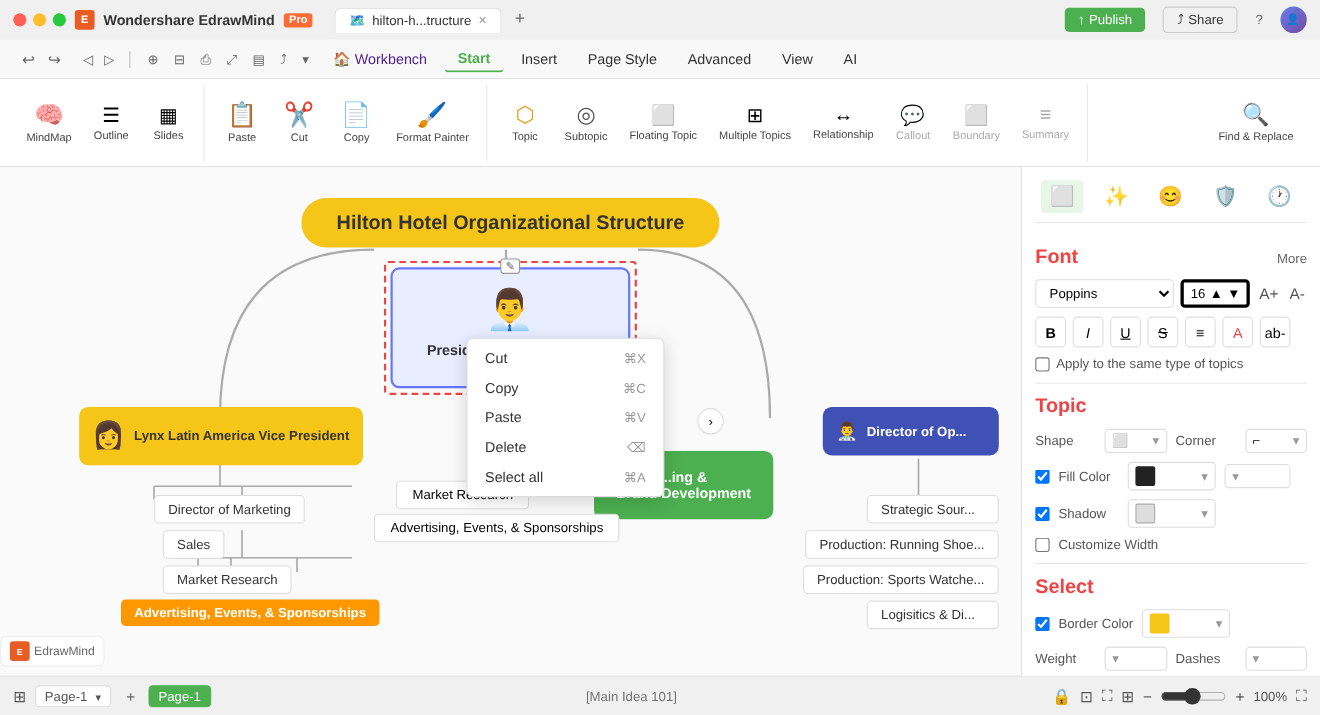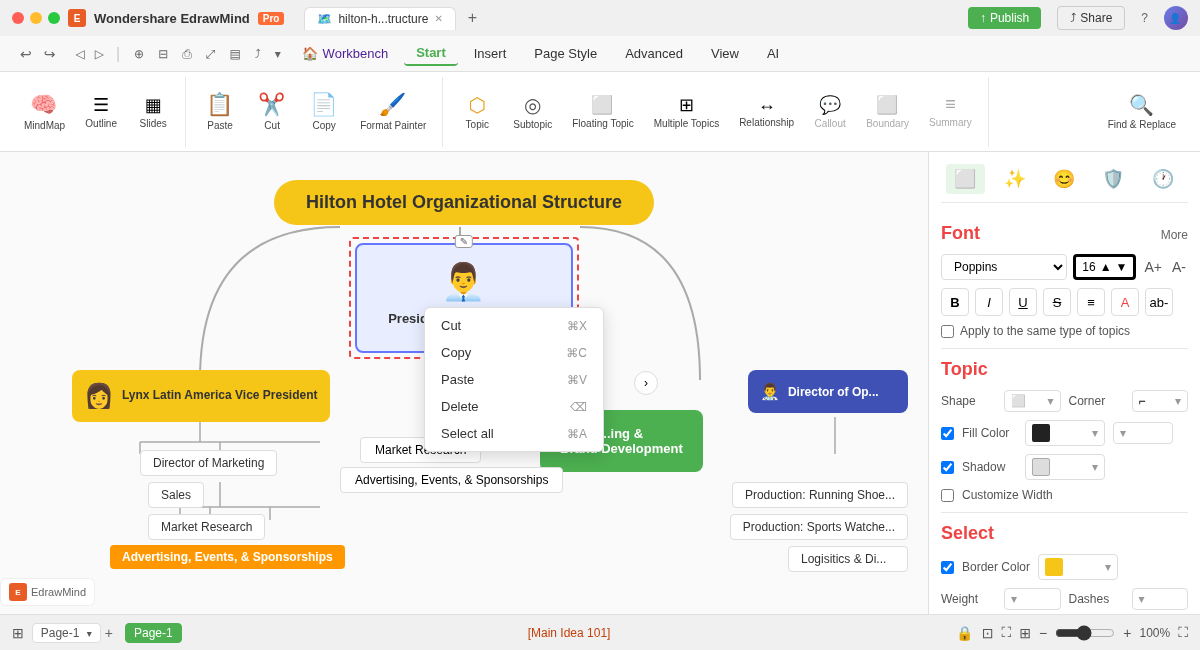--- a/index.html
+++ b/index.html
@@ -399,21 +399,21 @@
       display: flex;
       align-items: center;
       padding: 0 12px;
       font-size: 12px;
       color: #555;
       gap: 8px;
     }
     .status-page {
       display: flex;
       align-items: center;
-      gap: 4px;
+      gap: 14px;
       justify-content: space-between;
     }
     .page-tab {
       background: white;
       border: 1px solid #ddd;
       border-radius: 4px;
       padding: 2px 8px;
       font-size: 12px;
       cursor: pointer;
     }
@@ -691,20 +691,23 @@
 
     <div class="adv-float">
       <span>Advertising, Events, &amp; Sponsorships</span>
     </div>
 
     <div class="node-right-dir">
       <span class="person">👨‍⚕️</span>
       <span style="font-size:12px;font-weight:700;">Director of Op...</span>
     </div>
 
+    <div class="node-white" style="top:298px;right:20px;min-width:120px;">
+      <span>Strategic Sour...</span>
+    </div>
     <div class="node-white" style="top:330px;right:20px;min-width:120px;">
       <span>Production: Running Shoe...</span>
     </div>
     <div class="node-white" style="top:362px;right:20px;min-width:120px;">
       <span>Production: Sports Watche...</span>
     </div>
     <div class="node-white" style="top:394px;right:20px;min-width:120px;">
       <span>Logisitics &amp; Di...</span>
     </div>
 
@@ -844,21 +847,21 @@
   <div class="status-page">
     <div class="page-tab">
       <span>Page-1</span>
       <span style="margin-left:4px;font-size:10px;cursor:pointer;">▾</span>
     </div>
     <span style="cursor:pointer;font-size:14px;color:#666;">+</span>
   </div>
   <div class="page-tab active" style="margin-left:4px;">
     <span>Page-1</span>
   </div>
-  <span style="margin-left:auto;color:#c2410c;">[Main Idea 101]</span>
+  <span style="margin-left:auto;color:#737373;">[Main Idea 101]</span>
   <div class="status-right">
     <span style="font-size:14px;cursor:pointer;">🔒</span>
     <span style="font-size:14px;cursor:pointer;">⊡</span>
     <span style="font-size:14px;cursor:pointer;">⛶</span>
     <span style="font-size:14px;cursor:pointer;">⊞</span>
     <span style="font-size:14px;cursor:pointer;">−</span>
     <input type="range" class="zoom-slider" min="10" max="200" value="100" style="">
     <span style="font-size:14px;cursor:pointer;">+</span>
     <span>100%</span>
     <span style="font-size:14px;cursor:pointer;">⛶</span>

